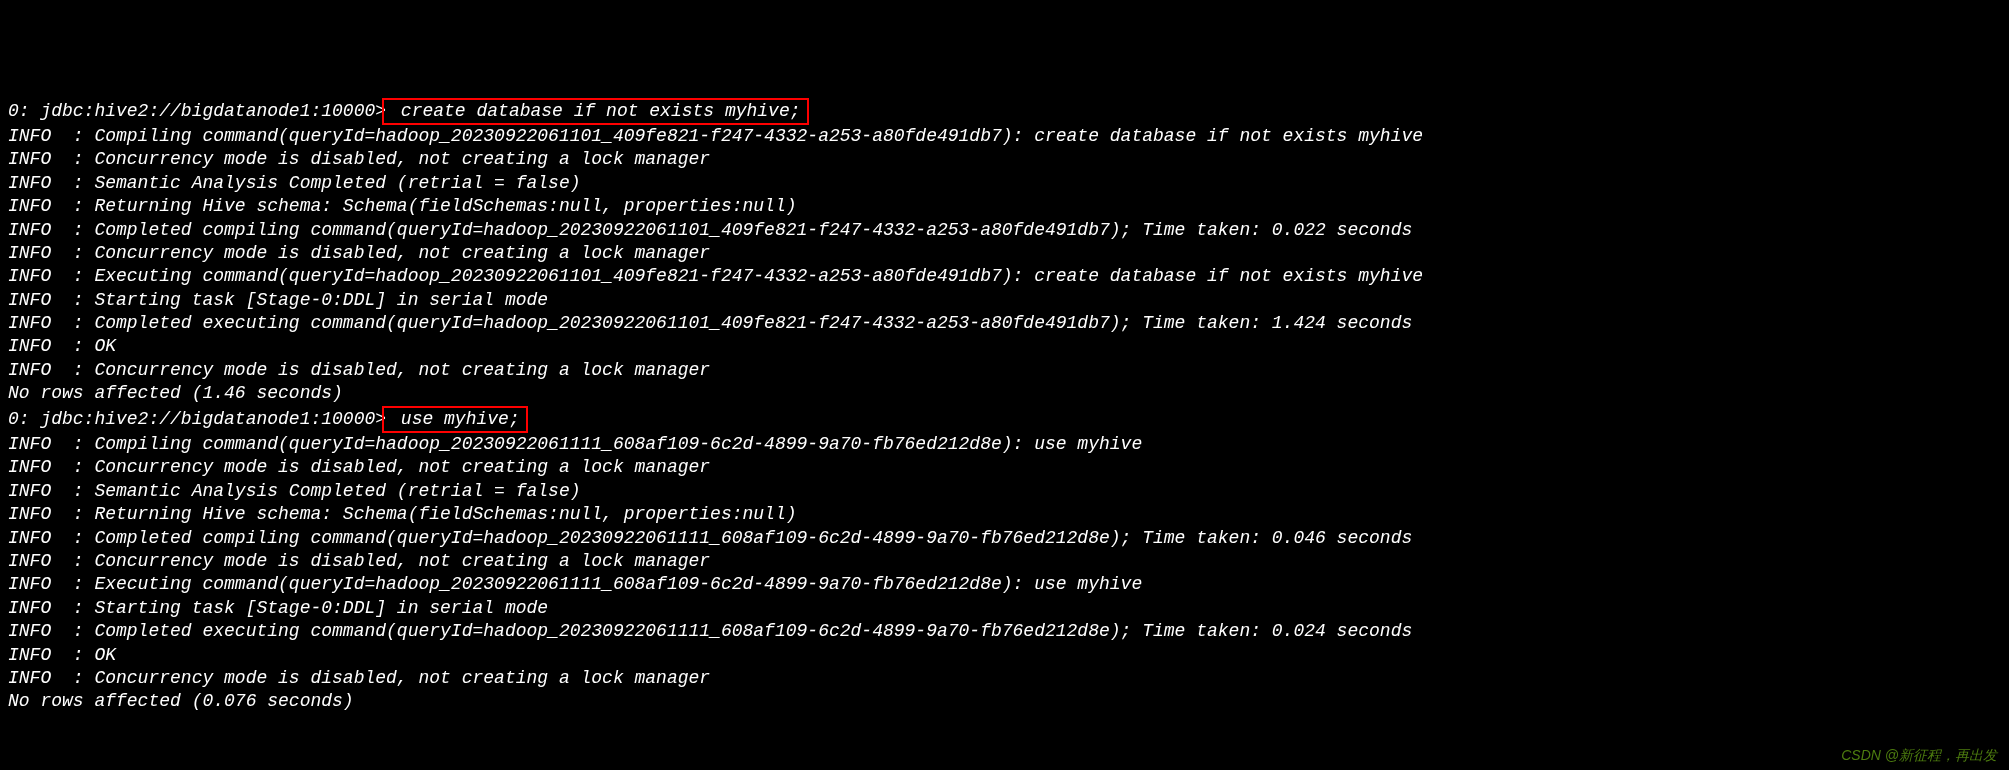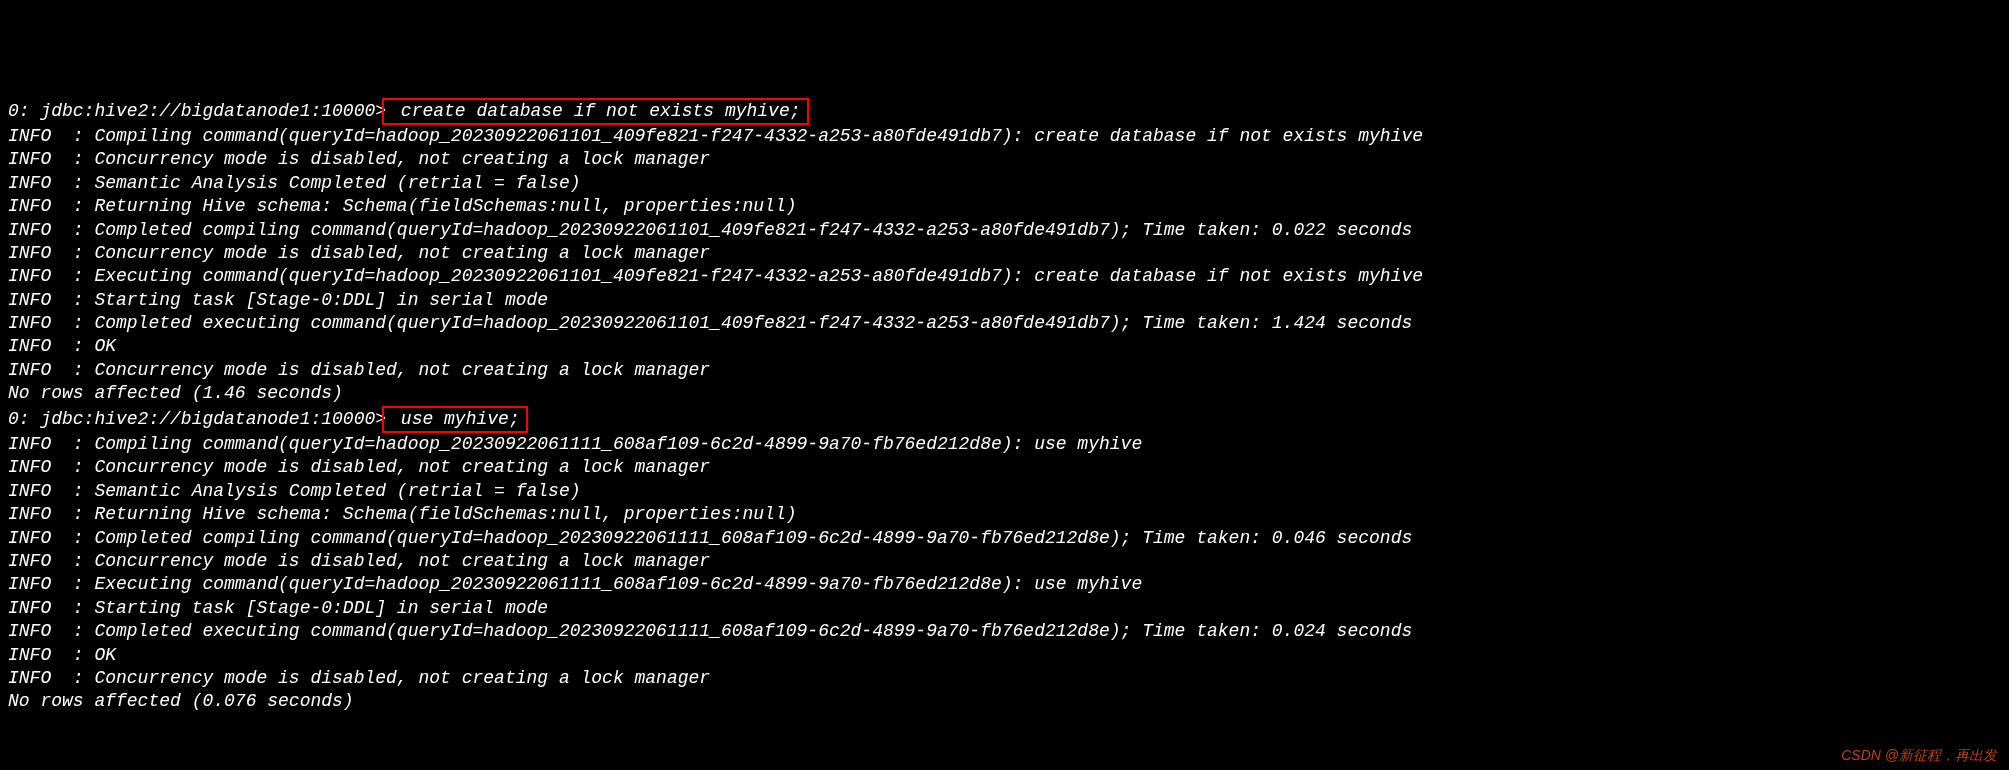--- a/index.html
+++ b/index.html
@@ -18,21 +18,21 @@
   .highlight-box {
     border: 2px solid #ff0000;
     display: inline-block;
     padding: 0 6px;
     margin-left: -4px;
   }
   .watermark {
     position: fixed;
     bottom: 6px;
     right: 12px;
-    color: #c2410c;
+    color: #4d7c0f;
     font-size: 14px;
     font-family: sans-serif;
     text-align: right;
   }
 </style>
 </head>
 <body>
 
 
 

